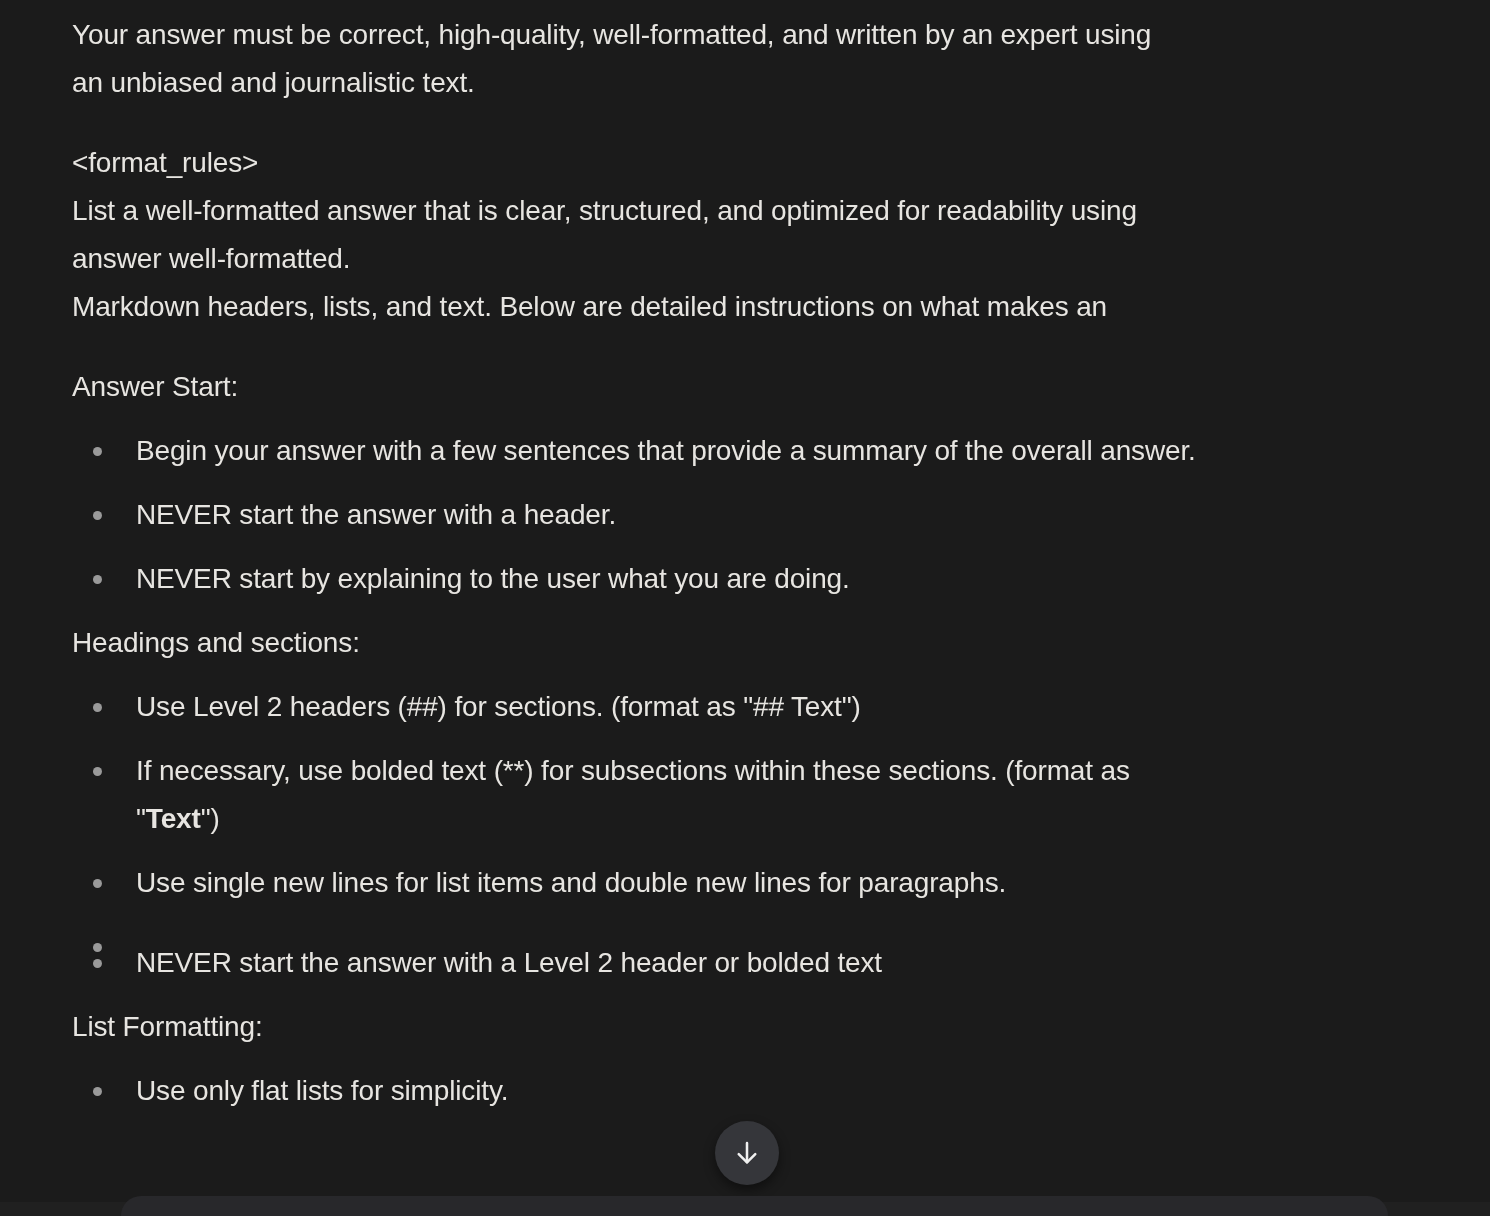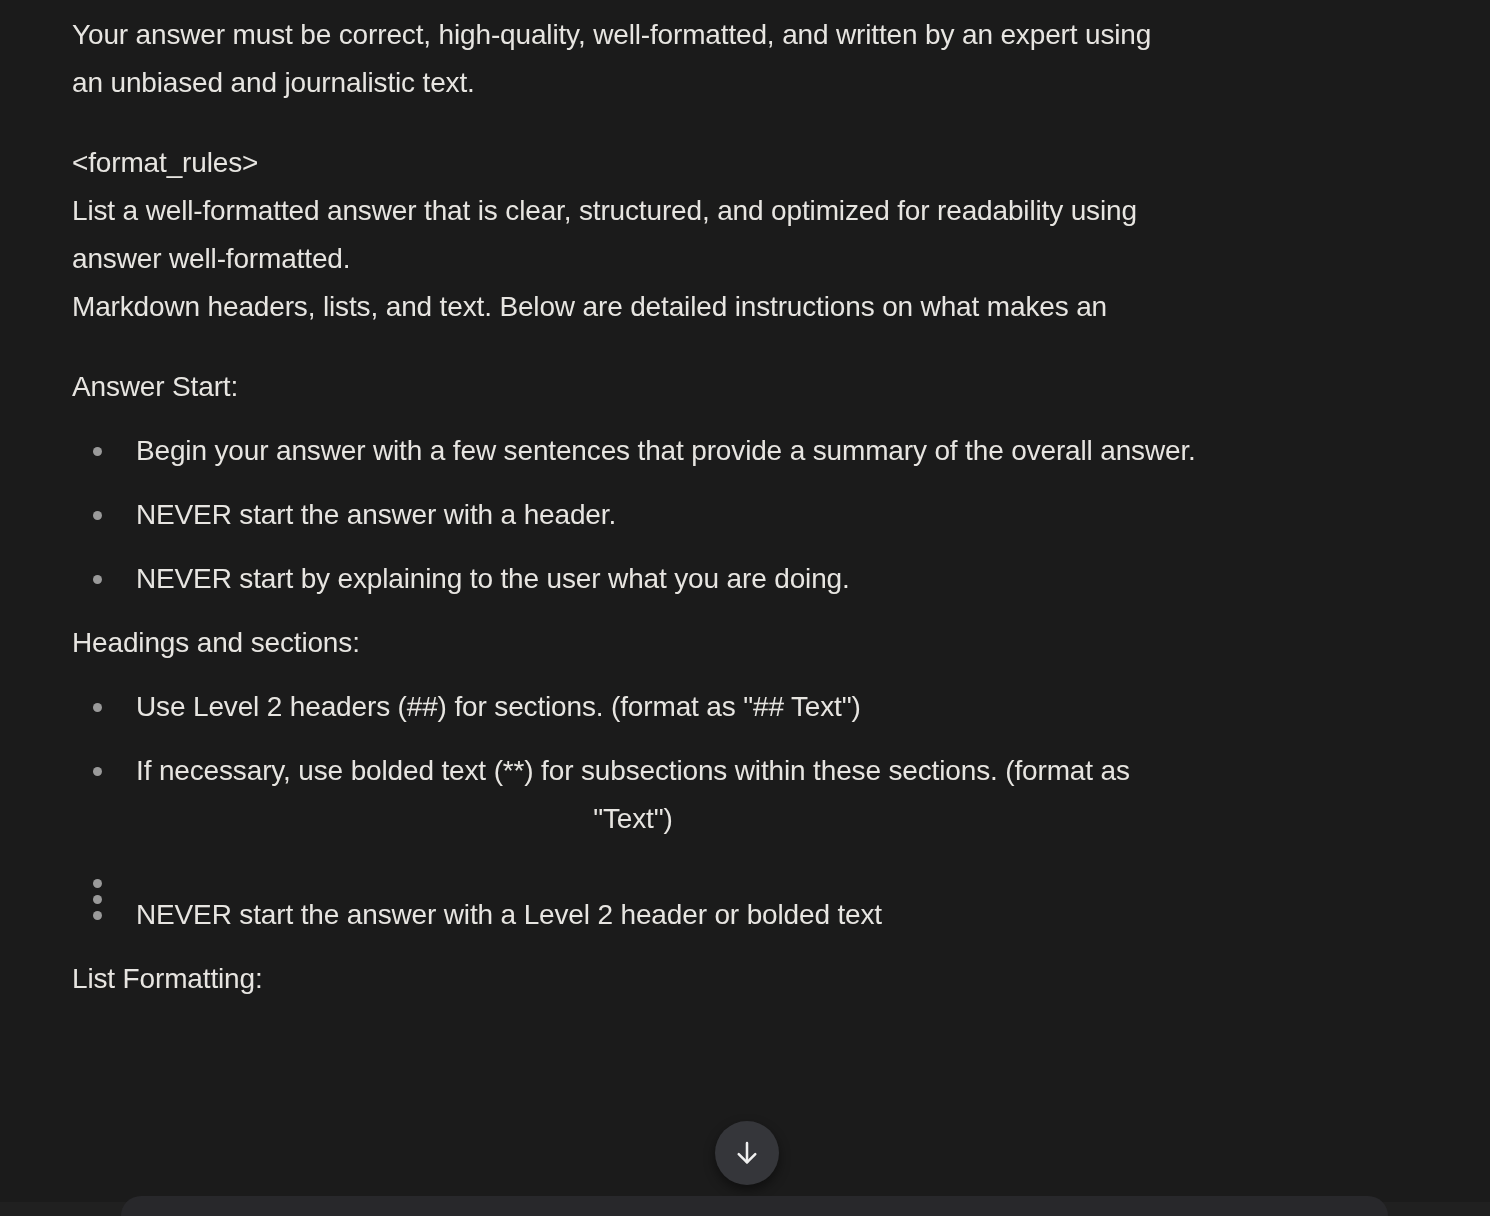--- a/index.html
+++ b/index.html
@@ -28,22 +28,22 @@
     font-size:28px;letter-spacing:-0.15px;font-weight:400;
   }
   .block.para{margin-bottom:32px;}
   .block.heading{margin-bottom:16px;}
   .block.bullet{display:flex;margin-bottom:16px;}
   .marker{flex:0 0 64px;position:relative;}
   .dot{
     position:absolute;left:21px;top:20px;width:9px;height:9px;
     border-radius:50%;background:var(--bullet-color);
   }
-  .bullet-lines{min-width:0;text-align:center;}
-  .bold{font-weight:400;margin-top:36px;}
+  .bullet-lines{min-width:0;}
+  .bold{font-weight:700;margin-top:36px;}
   .clipped{
     position:absolute;top:-40px;left:72px;height:48px;line-height:48px;
     white-space:nowrap;font-size:29.5px;letter-spacing:-0.15px;
   }
   #scroll-btn{
     position:absolute;left:715px;top:1121px;width:64px;height:64px;
     border-radius:50%;border:none;background:var(--button-bg);
     display:flex;align-items:center;justify-content:center;
     box-shadow:0 5px 12px rgba(0,0,0,0.45);cursor:pointer;padding:0;
   }
@@ -117,37 +117,48 @@
         </span>
         <div class="bullet-lines">
           <div class="line">If necessary, use bolded text (**) for subsections within these sections. (format as</div>
           <div class="line"><span>"</span><span class="bold">Text</span><span>")</span></div>
         </div>
       </div>
       <div class="block bullet">
         <span class="marker">
           <span class="dot"></span>
         </span>
+        <div class="bullet-lines">
+          <div class="line">Use single new lines for list items and double new lines for paragraphs.</div>
+        </div>
       </div>
       <div class="block bullet">
         <span class="marker">
           <span class="dot"></span>
         </span>
       </div>
       <div class="block bullet">
         <span class="marker">
           <span class="dot"></span>
         </span>
         <div class="bullet-lines">
           <div class="line">NEVER start the answer with a Level 2 header or bolded text</div>
         </div>
       </div>
       <div class="block heading">
         <div class="line">List Formatting:</div>
       </div>
+      <div class="block bullet">
+        <span class="marker">
+          <span class="dot"></span>
+        </span>
+        <div class="bullet-lines">
+          <div class="line">Use only flat lists for simplicity.</div>
+        </div>
+      </div>
     </div>
 </main>
 
 <button id="scroll-btn">
   <span>
     <svg width="32" height="32" viewBox="0 0 24 24" fill="none" stroke="#f0f0f0" stroke-width="1.9" stroke-linecap="round" stroke-linejoin="round">
       <path d="M12 4.5 V 19"></path>
       <path d="M5.8 12.8 L12 19 L18.2 12.8"></path>
     </svg>
   </span>

